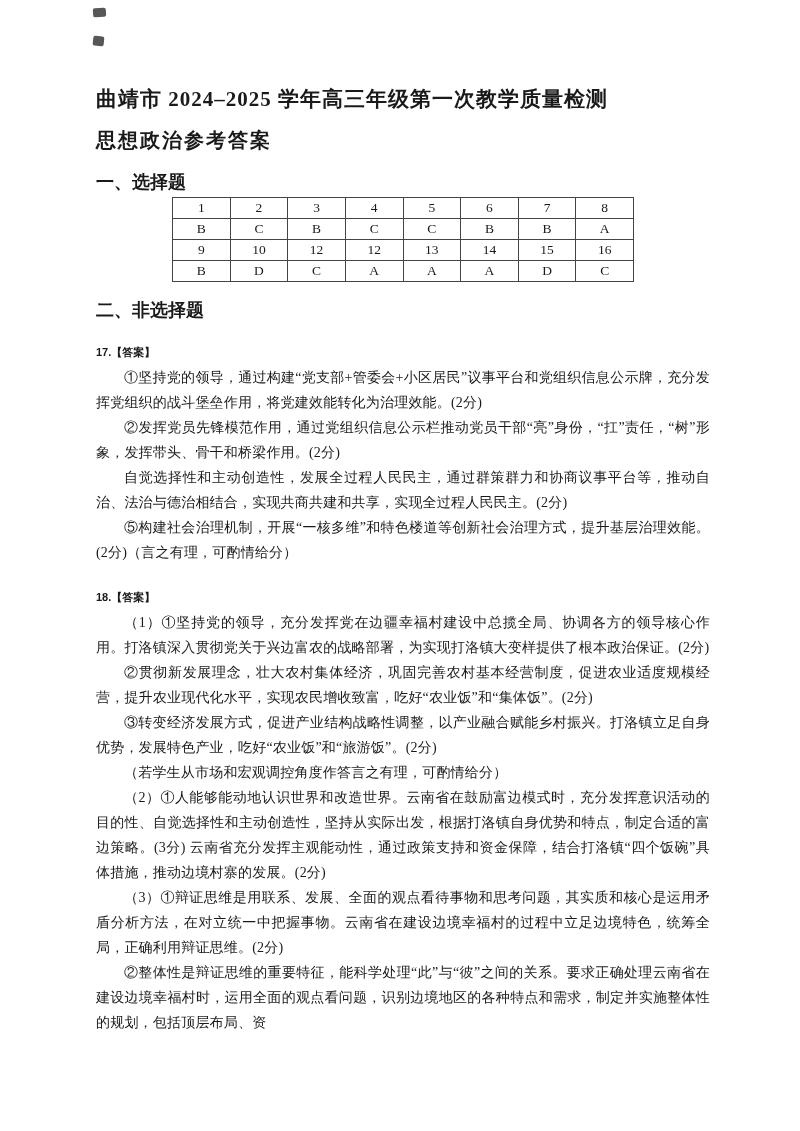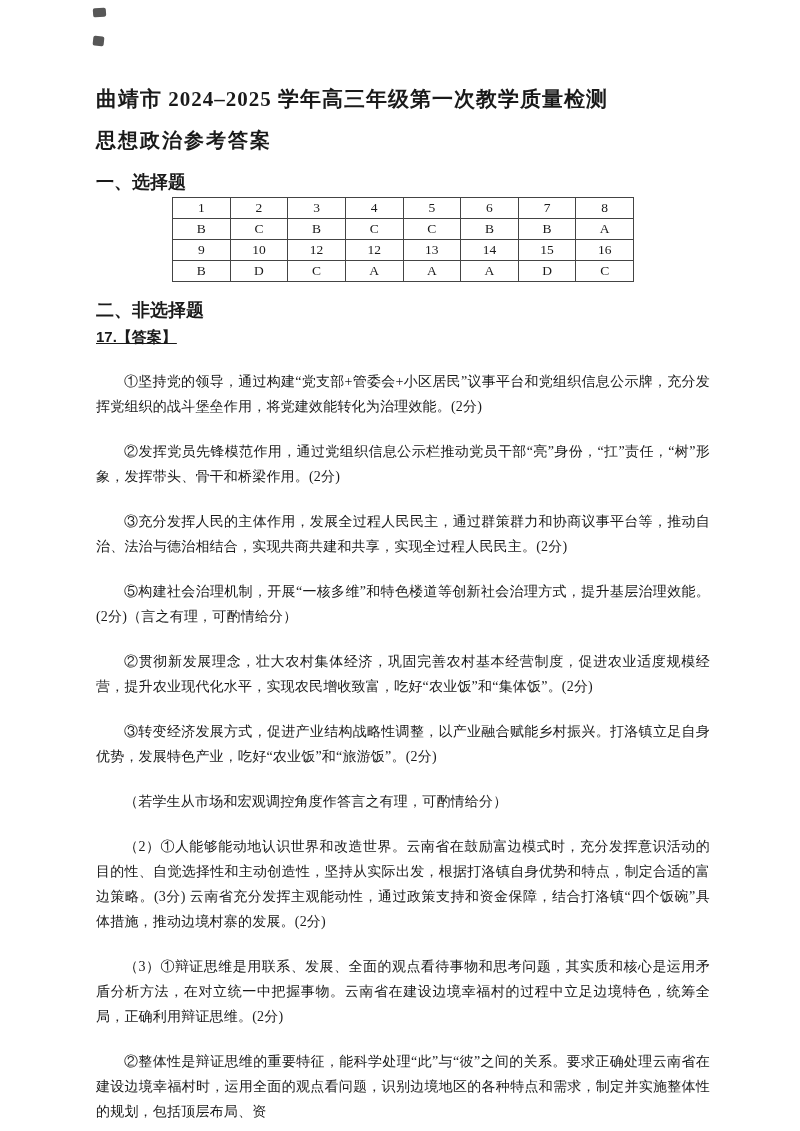--- a/index.html
+++ b/index.html
@@ -54,32 +54,30 @@
     text-align: center;
     vertical-align: middle;
     font-size: 13.5px;
     height: 20px;
     line-height: 20px;
     font-family: "Liberation Serif", "DejaVu Serif", serif;
   }
   .q-label {
     font-family: "Liberation Sans", "DejaVu Sans", sans-serif;
     font-weight: bold;
-    font-size: 15px;
+    font-size: 11px;
     line-height: 25px;
-    margin-top: 4px;
-    text-decoration: underline;
+    margin-top: 20px;
   }
   .para {
     font-size: 14px;
     line-height: 25px;
     text-align: justify;
     text-indent: 2em;
     letter-spacing: 0.2px;
-    margin-top: 20px;
   }
 </style>
 </head>
 <body>
 
 <div class="artifact a1"></div>
 <div class="artifact a2"></div>
 
 <div class="page">
 
@@ -131,23 +129,25 @@
         <td>C</td>
       </tr>
     </tbody>
   </table>
 
   <div class="section-heading">二、非选择题</div>
 
   <div class="q-label">17.【答案】</div>
   <p class="para">①坚持党的领导，通过构建“党支部+管委会+小区居民”议事平台和党组织信息公示牌，充分发挥党组织的战斗堡垒作用，将党建效能转化为治理效能。(2分)</p>
   <p class="para">②发挥党员先锋模范作用，通过党组织信息公示栏推动党员干部“亮”身份，“扛”责任，“树”形象，发挥带头、骨干和桥梁作用。(2分)</p>
-  <p class="para">③充分发挥人民的主体作用，发展全过程人民民主，通过群策群力和协商议事平台等，推动自治、法治与德治相结合，实现共商共建和共享，实现全过程人民民主。(2分)</p>
+  <p class="para">自觉选择性和主动创造性，发展全过程人民民主，通过群策群力和协商议事平台等，推动自治、法治与德治相结合，实现共商共建和共享，实现全过程人民民主。(2分)</p>
   <p class="para">⑤构建社会治理机制，开展“一核多维”和特色楼道等创新社会治理方式，提升基层治理效能。(2分)（言之有理，可酌情给分）</p>
 
+  <div class="q-label">18.【答案】</div>
+  <p class="para">（1）①坚持党的领导，充分发挥党在边疆幸福村建设中总揽全局、协调各方的领导核心作用。打洛镇深入贯彻党关于兴边富农的战略部署，为实现打洛镇大变样提供了根本政治保证。(2分)</p>
   <p class="para">②贯彻新发展理念，壮大农村集体经济，巩固完善农村基本经营制度，促进农业适度规模经营，提升农业现代化水平，实现农民增收致富，吃好“农业饭”和“集体饭”。(2分)</p>
   <p class="para">③转变经济发展方式，促进产业结构战略性调整，以产业融合赋能乡村振兴。打洛镇立足自身优势，发展特色产业，吃好“农业饭”和“旅游饭”。(2分)</p>
   <p class="para">（若学生从市场和宏观调控角度作答言之有理，可酌情给分）</p>
   <p class="para">（2）①人能够能动地认识世界和改造世界。云南省在鼓励富边模式时，充分发挥意识活动的目的性、自觉选择性和主动创造性，坚持从实际出发，根据打洛镇自身优势和特点，制定合适的富边策略。(3分) 云南省充分发挥主观能动性，通过政策支持和资金保障，结合打洛镇“四个饭碗”具体措施，推动边境村寨的发展。(2分)</p>
   <p class="para">（3）①辩证思维是用联系、发展、全面的观点看待事物和思考问题，其实质和核心是运用矛盾分析方法，在对立统一中把握事物。云南省在建设边境幸福村的过程中立足边境特色，统筹全局，正确利用辩证思维。(2分)</p>
   <p class="para">②整体性是辩证思维的重要特征，能科学处理“此”与“彼”之间的关系。要求正确处理云南省在建设边境幸福村时，运用全面的观点看问题，识别边境地区的各种特点和需求，制定并实施整体性的规划，包括顶层布局、资</p>
 
 </div>
 
 </body></html>

